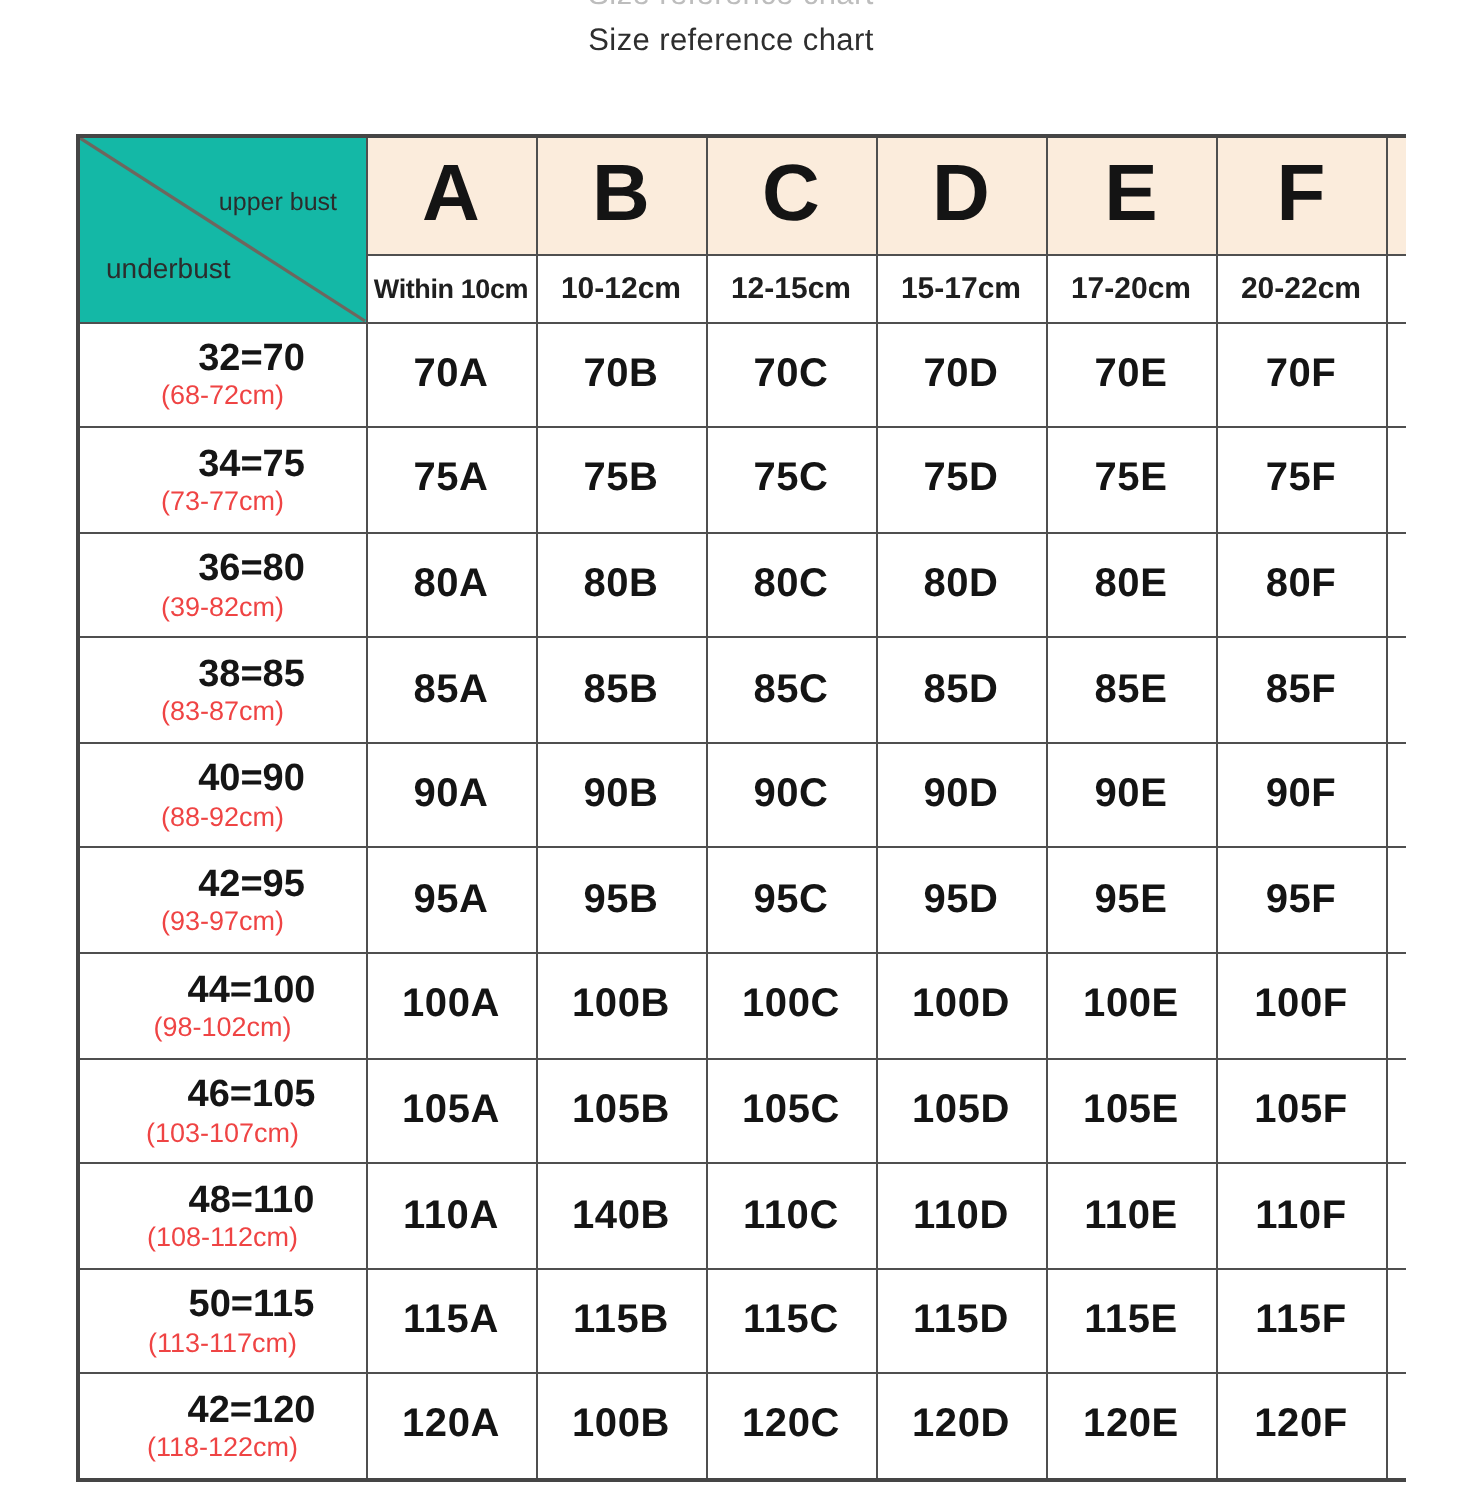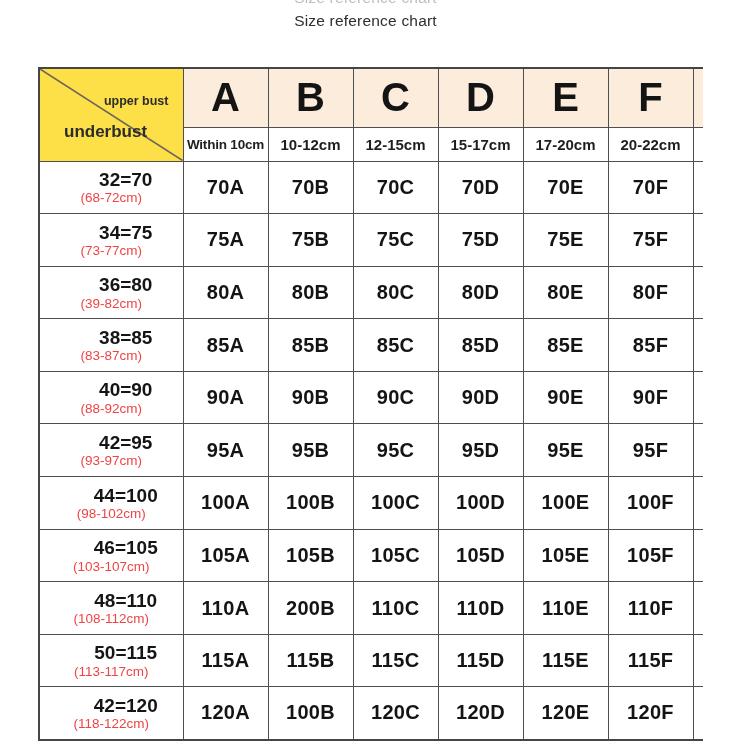--- a/index.html
+++ b/index.html
@@ -44,32 +44,31 @@
     background: #fbecdc;
     font-size: 40px;
     font-weight: bold;
     color: #141414;
   }
   tr.cm-row { height: 34px; }
   tr.cm-row td { font-size: 15px; font-weight: bold; color: #1f1f1f; }
   tr.cm-row td.first { font-size: 13.5px; letter-spacing: -0.2px; }
   tr.data-row { height: 52.6px; }
   td.corner-cell {
-    background: #fde047;
+    background: #14b8a6;
     position: relative;
-    font-weight: bold;
   }
   td.corner-cell svg { position: absolute; left: 0; top: 0; width: 100%; height: 100%; display: block; }
   .corner-top {
     position: absolute; top: 25px; right: 14px;
     font-size: 12.5px; color: #2c2c2c;
   }
   .corner-bottom {
-    position: absolute; bottom: 19px; left: 24px;
-    font-size: 17px; color: #2c2c2c;
+    position: absolute; bottom: 19px; left: 13px;
+    font-size: 14px; color: #2c2c2c;
   }
   td.size-cell-left { line-height: 1.12; }
   .size-main { font-size: 19px; font-weight: bold; color: #151515; padding-left: 29px; }
   .size-sub { font-size: 13.5px; font-weight: normal; color: #ef4444; }
   td.val-cell { font-size: 20px; font-weight: bold; color: #141414; letter-spacing: 0.3px; }
   th.partial, td.partial { background: #ffffff; }
   th.partial { background: #fbecdc; }
 </style>
 </head>
 <body>
@@ -222,21 +221,21 @@
           <td class="val-cell">105E</td>
           <td class="val-cell">105F</td>
           <td class="partial"></td>
         </tr>
         <tr class="data-row">
           <td class="size-cell-left">
             <div class="size-main">48=110</div>
             <div class="size-sub">(108-112cm)</div>
           </td>
           <td class="val-cell">110A</td>
-          <td class="val-cell">200B</td>
+          <td class="val-cell">140B</td>
           <td class="val-cell">110C</td>
           <td class="val-cell">110D</td>
           <td class="val-cell">110E</td>
           <td class="val-cell">110F</td>
           <td class="partial"></td>
         </tr>
         <tr class="data-row">
           <td class="size-cell-left">
             <div class="size-main">50=115</div>
             <div class="size-sub">(113-117cm)</div>

